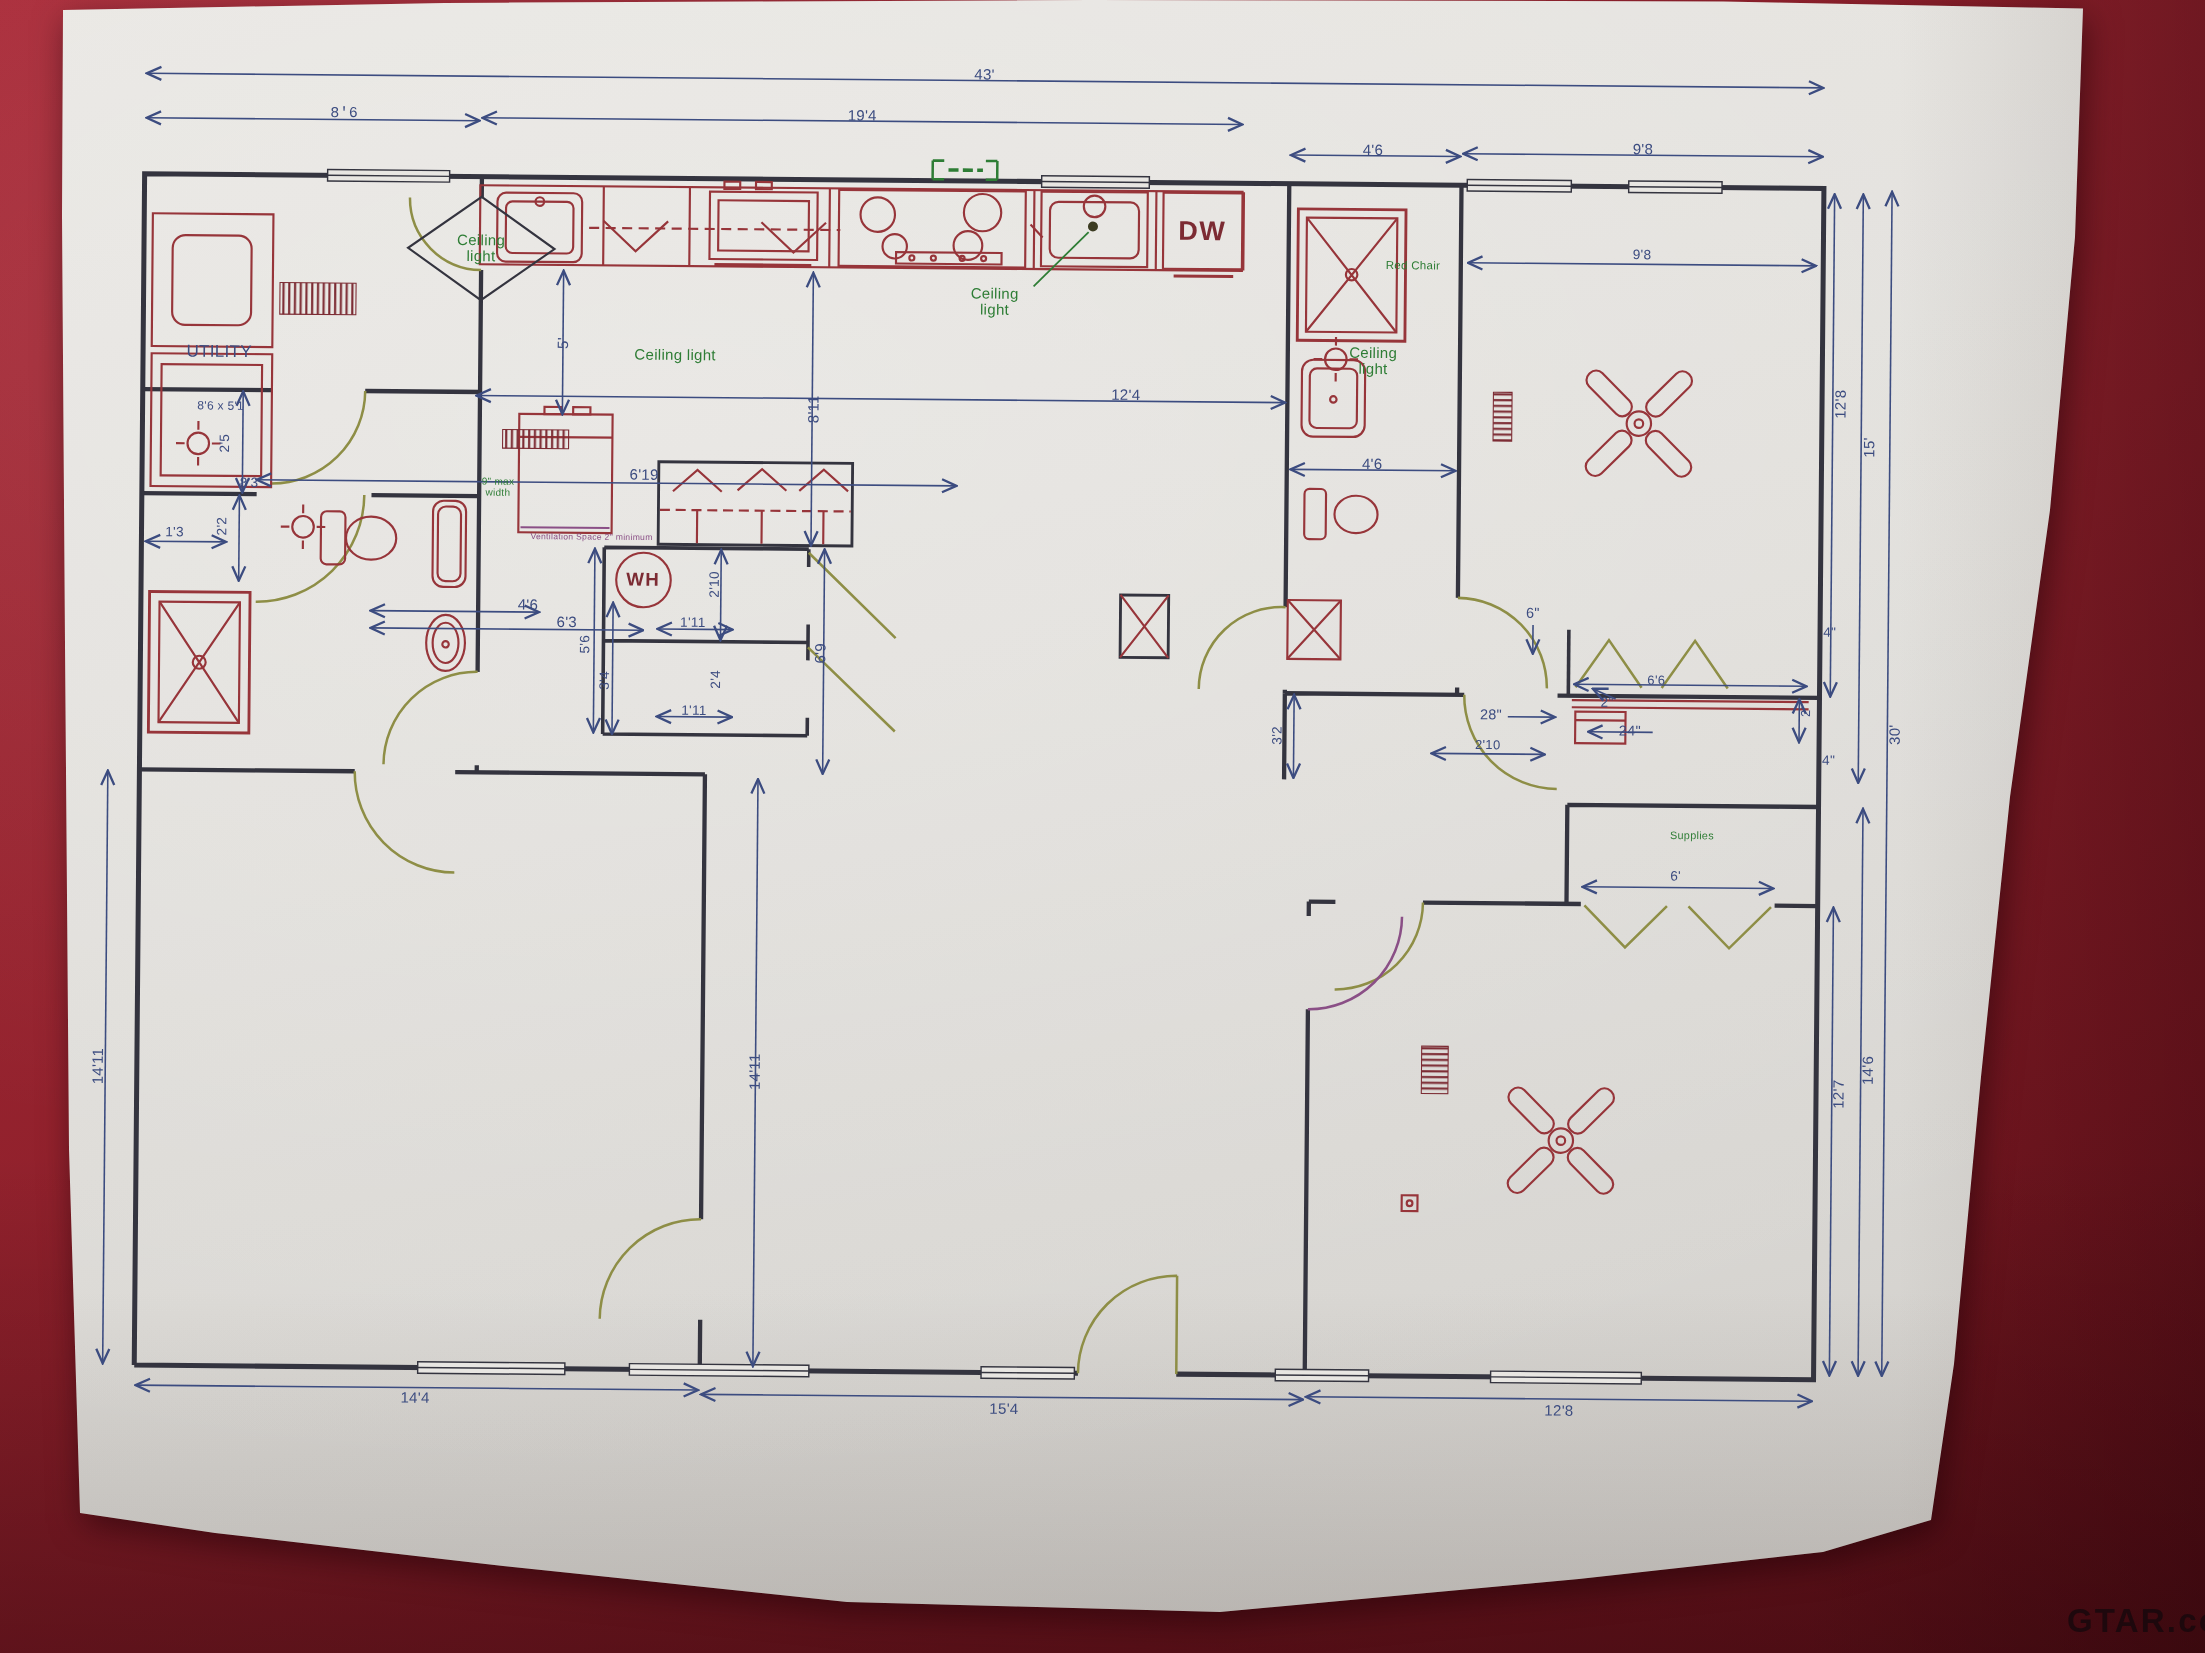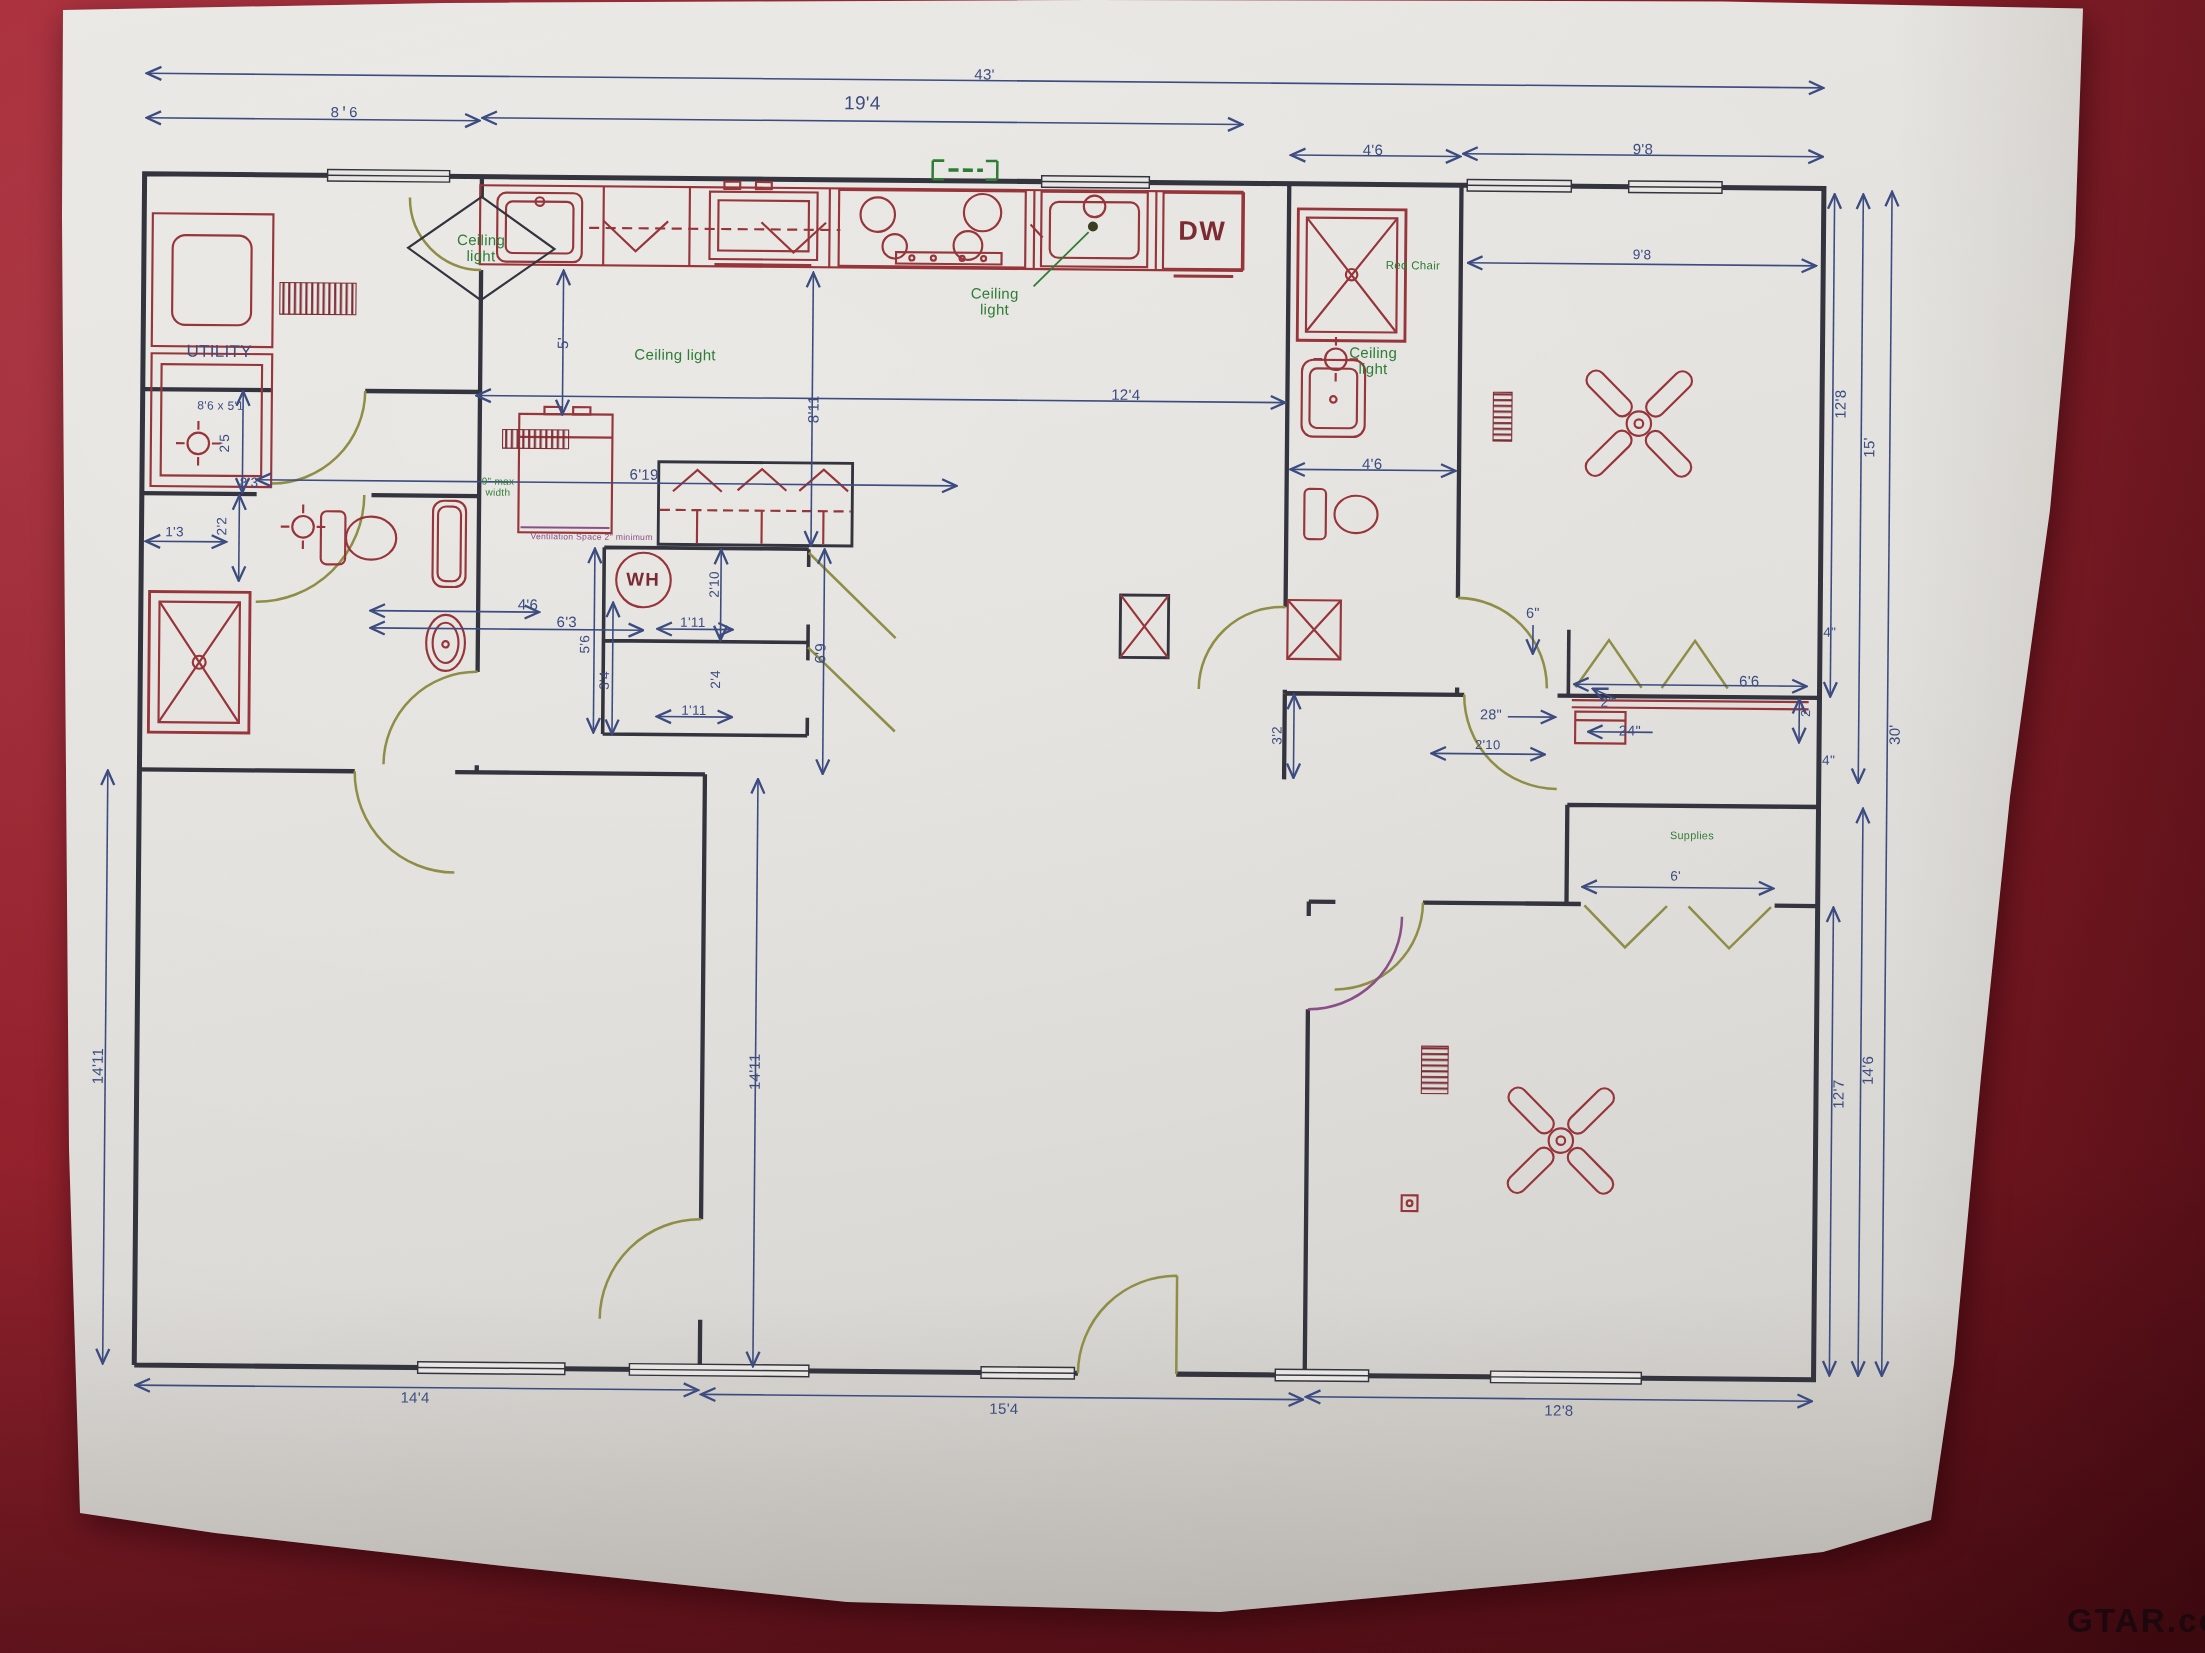--- a/index.html
+++ b/index.html
@@ -359,21 +359,21 @@
             <line x1="2312" y1="712" x2="2312" y2="772" marker-start="url(#ar)" marker-end="url(#ar)"></line>
             <line x1="1800" y1="792" x2="1958" y2="792" marker-start="url(#ar)" marker-end="url(#ar)"></line>
             <line x1="720" y1="628" x2="825" y2="628" marker-start="url(#ar)" marker-end="url(#ar)"></line>
             <line x1="720" y1="750" x2="825" y2="750" marker-start="url(#ar)" marker-end="url(#ar)"></line>
           </g>
         </svg>
 
         <div id="labels">
             <div class="lbl c-blue" style="left: 940px; top: 30px; font-size: 15px;">43'</div>
             <div class="lbl c-blue" style="left: 300px; top: 75px; font-size: 15px; font-family: Liberation Mono, monospace;">8'6</div>
-            <div class="lbl c-blue" style="left: 818px; top: 60px; font-size: 19px;">19'4</div>
+            <div class="lbl c-blue" style="left: 818px; top: 72px; font-size: 15px;">19'4</div>
             <div class="lbl c-blue" style="left: 1329px; top: 102px; font-size: 15px;">4'6</div>
             <div class="lbl c-blue" style="left: 1599px; top: 99px; font-size: 15px;">9'8</div>
             <div class="lbl c-blue" style="left: 1599px; top: 205px; font-size: 13.6px;">9'8</div>
             <div class="lbl c-blue rot" style="left: 772px; top: 366px; font-size: 15px;">8'11</div>
             <div class="lbl c-blue rot" style="left: 521px; top: 302px; font-size: 15px;">5'</div>
             <div class="lbl c-blue rot" style="left: 184px; top: 405px; font-size: 13.6px;">2'5</div>
             <div class="lbl c-blue" style="left: 208px; top: 445px; font-size: 13.6px;">8'3</div>
             <div class="lbl c-blue" style="left: 134px; top: 495px; font-size: 13.6px;">1'3</div>
             <div class="lbl c-blue rot" style="left: 182px; top: 488px; font-size: 13.6px;">2'2</div>
             <div class="lbl c-blue" style="left: 603px; top: 433px; font-size: 15px;">6'19</div>
@@ -398,21 +398,21 @@
             <div class="lbl c-blue rot" style="left: 719px; top: 1029px; font-size: 15px;">14'11</div>
             <div class="lbl c-blue" style="left: 382px; top: 1358px; font-size: 15px;">14'4</div>
             <div class="lbl c-blue" style="left: 971px; top: 1364px; font-size: 15px;">15'4</div>
             <div class="lbl c-blue" style="left: 1526px; top: 1361px; font-size: 15px;">12'8</div>
             <div class="lbl c-blue" style="left: 1493px; top: 564px; font-size: 14.4px;">6"</div>
             <div class="lbl c-blue" style="left: 1790px; top: 581px; font-size: 13.6px;">4"</div>
             <div class="lbl c-blue" style="left: 1568px; top: 653px; font-size: 13.6px;">2"</div>
             <div class="lbl c-blue" style="left: 1591px; top: 681px; font-size: 14.4px;">24"</div>
             <div class="lbl c-blue" style="left: 1452px; top: 666px; font-size: 14.4px;">28"</div>
             <div class="lbl c-blue" style="left: 1449px; top: 696px; font-size: 13px;">2'10</div>
-            <div class="lbl c-blue" style="left: 1710px; top: 630px; font-size: 15px;">6'6</div>
+            <div class="lbl c-blue" style="left: 1617px; top: 630px; font-size: 13px;">6'6</div>
             <div class="lbl c-blue rot" style="left: 1767px; top: 660px; font-size: 13px;">2'</div>
             <div class="lbl c-blue" style="left: 1790px; top: 709px; font-size: 13.6px;">4"</div>
             <div class="lbl c-blue" style="left: 1638px; top: 826px; font-size: 13.6px;">6'</div>
             <div class="lbl c-green" style="left: 438px; top: 208px; font-size: 15px;">Ceiling
 light</div>
             <div class="lbl c-green" style="left: 633px; top: 313px; font-size: 15px;">Ceiling light</div>
             <div class="lbl c-green" style="left: 952px; top: 257px; font-size: 15px;">Ceiling
 light</div>
             <div class="lbl c-green" style="left: 1331px; top: 313px; font-size: 15px;">Ceiling
 light</div>

